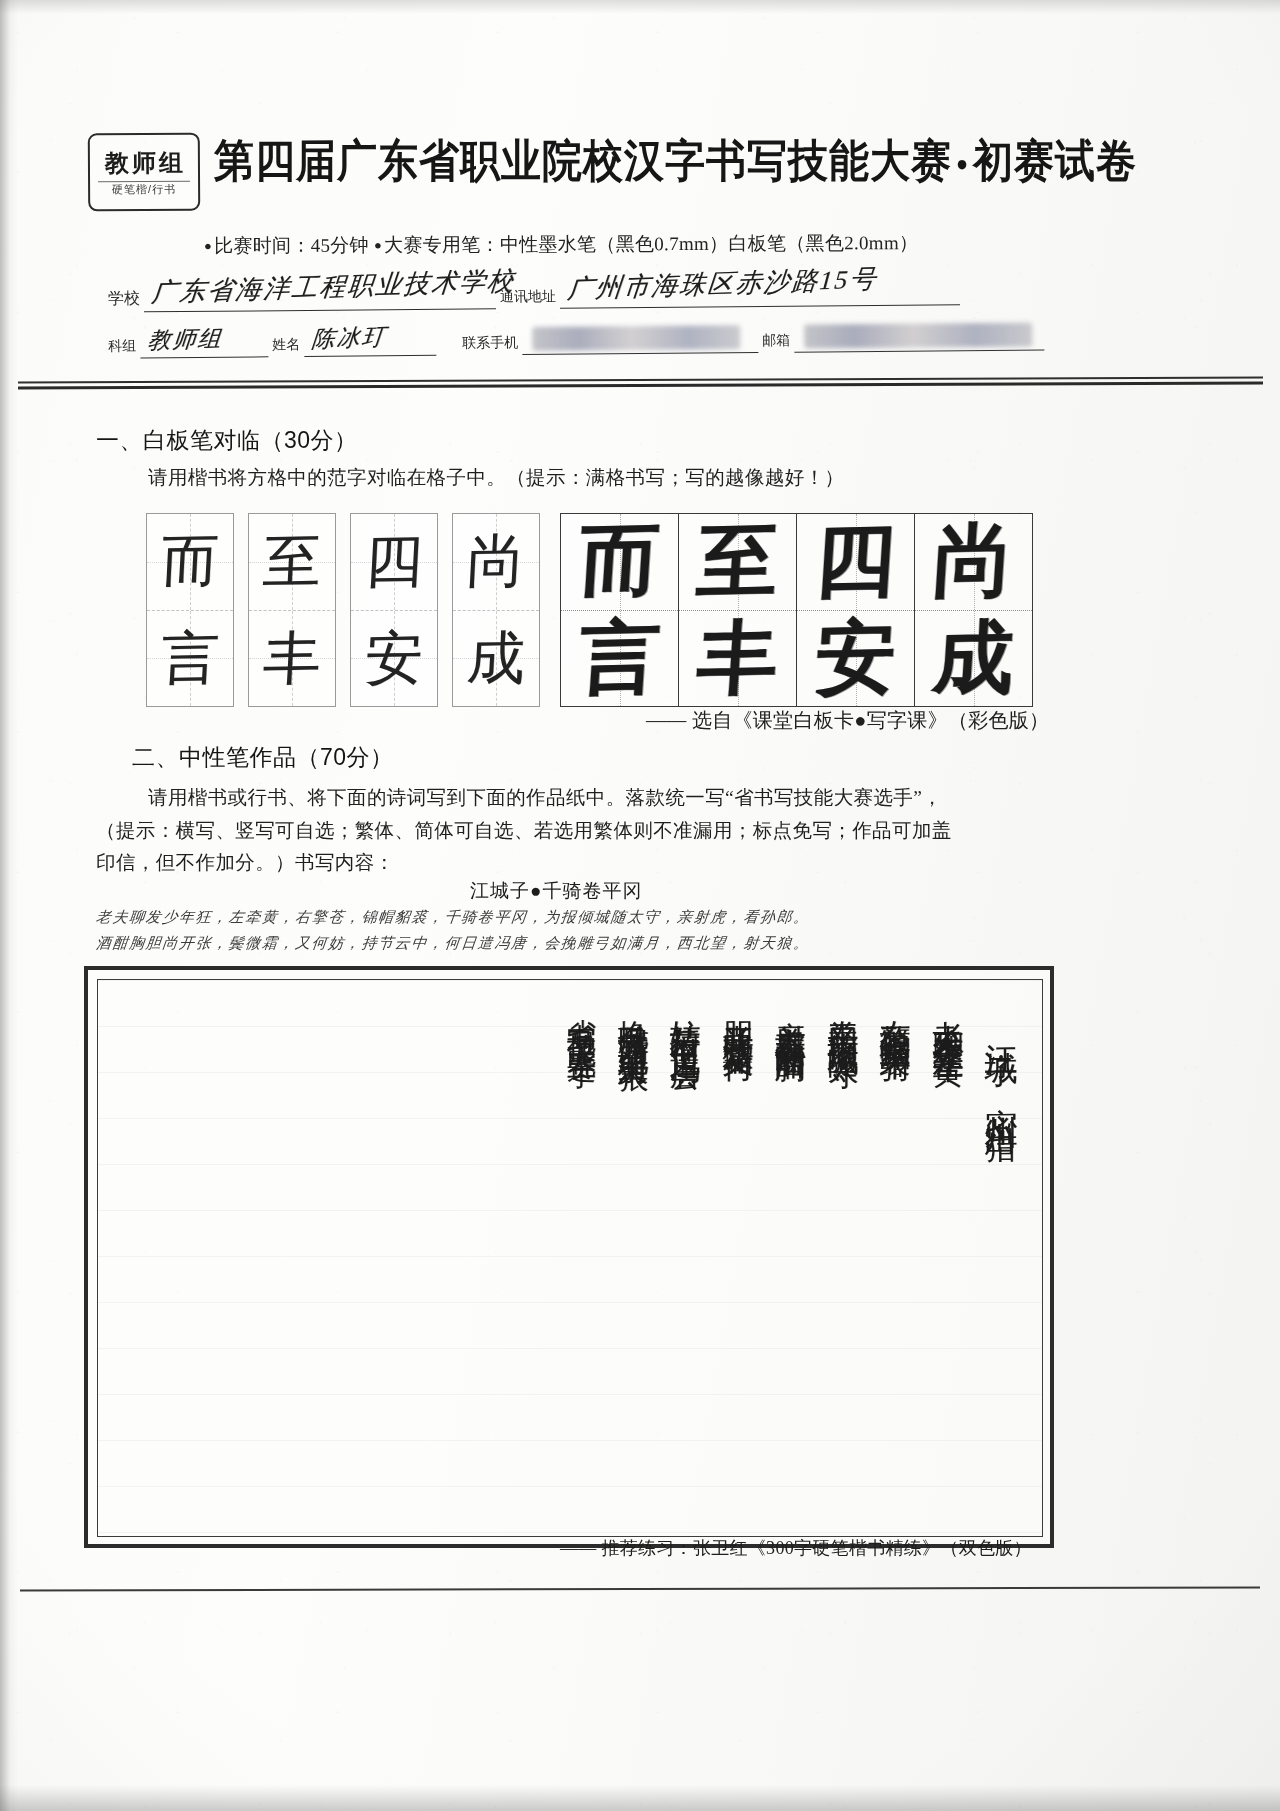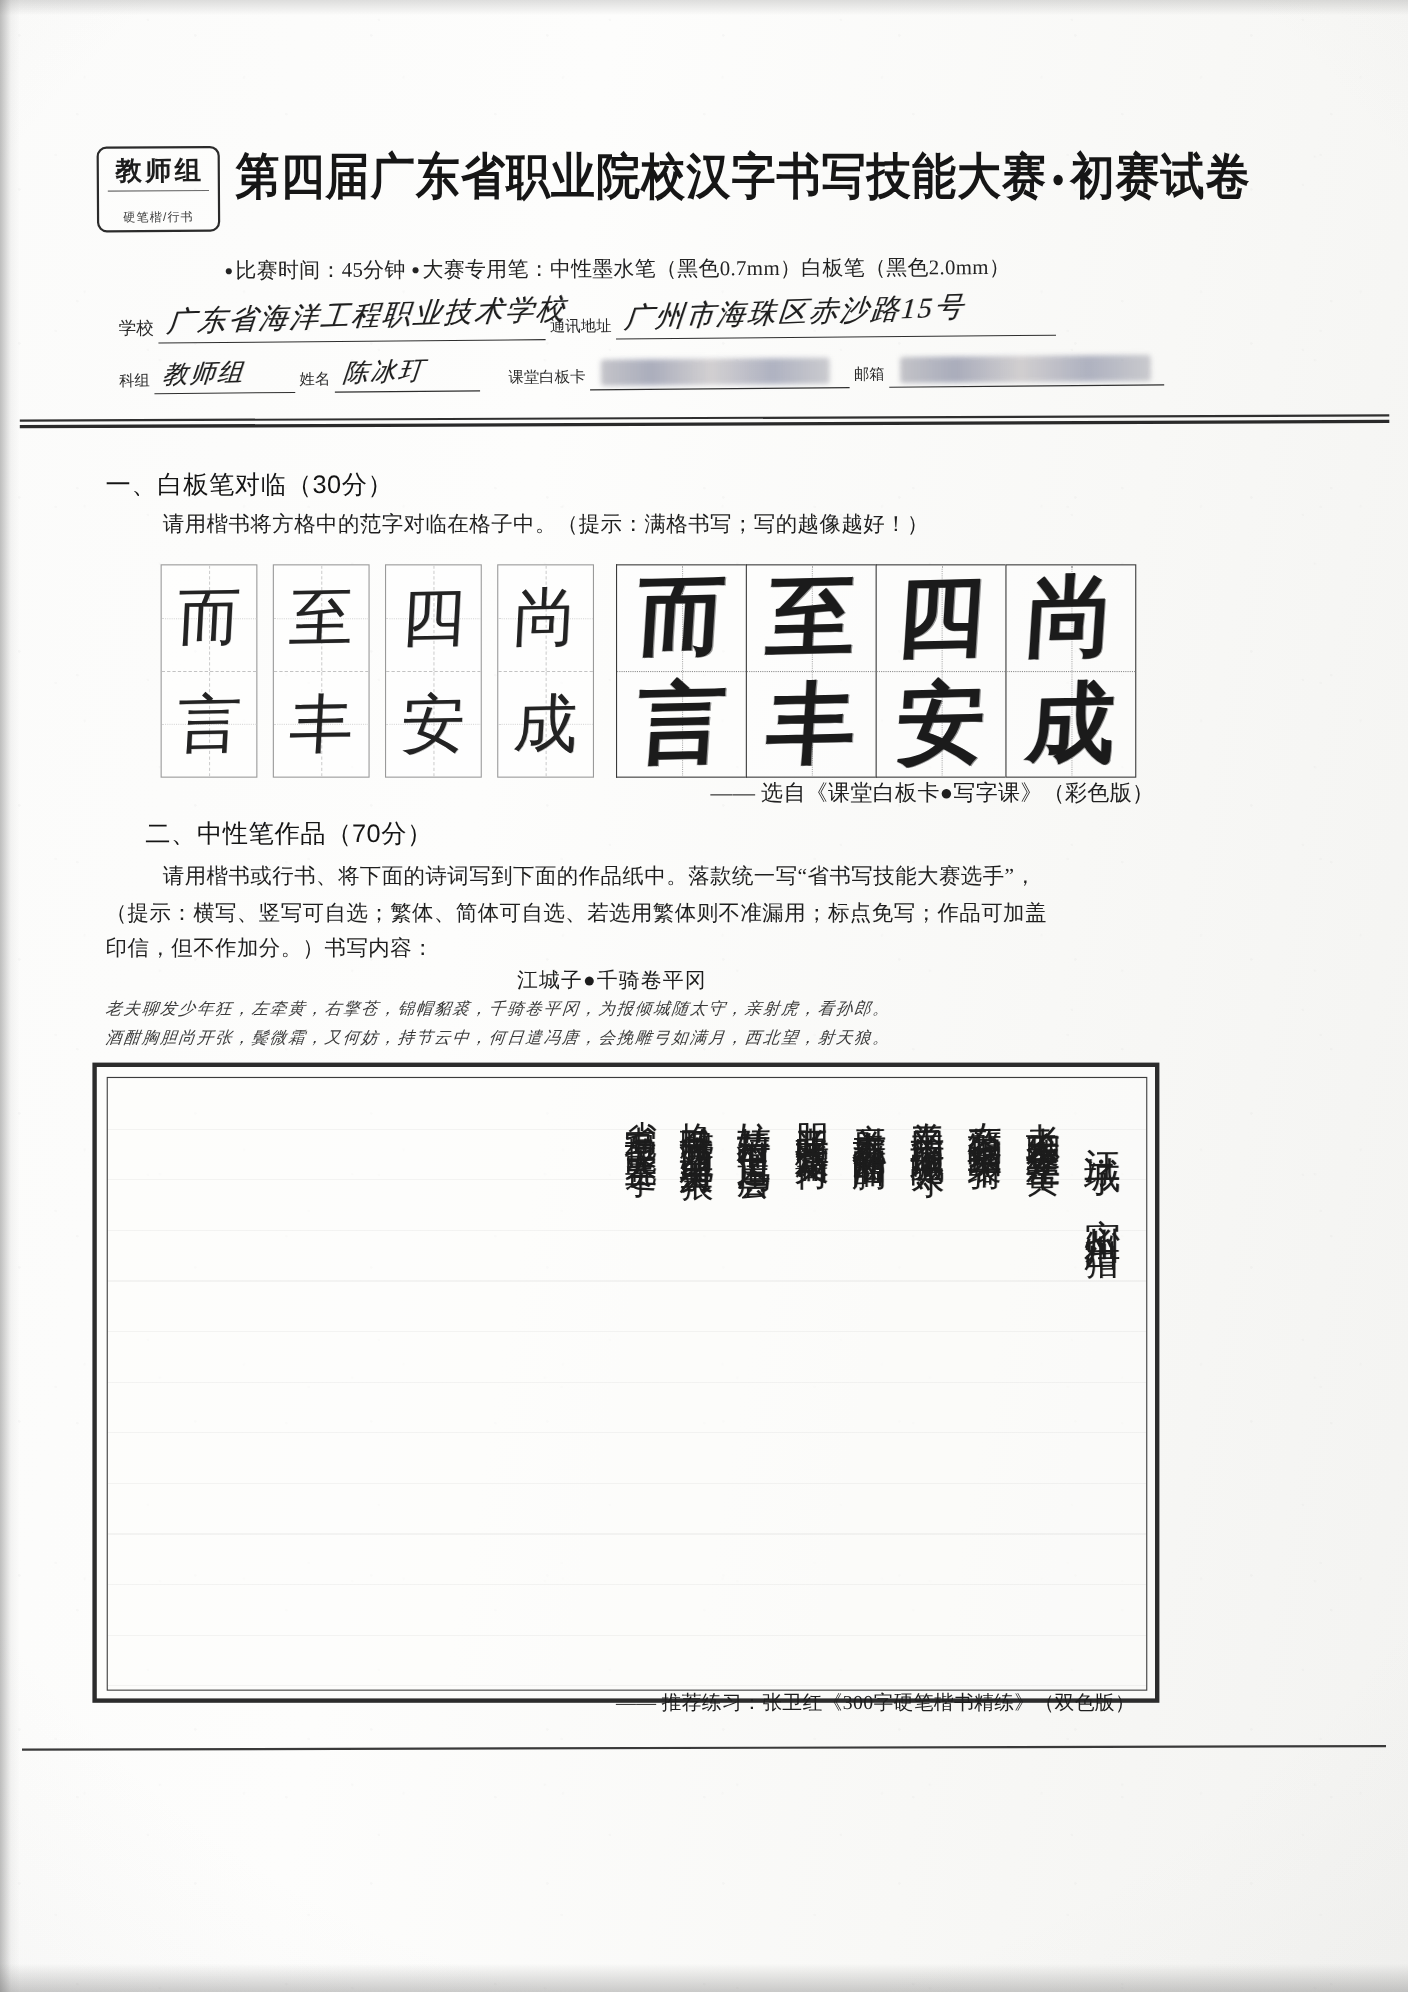--- a/index.html
+++ b/index.html
@@ -93,21 +93,21 @@
     letter-spacing: 3px;
     color: #1d1d1d;
     padding-left: 3px;
   }
   .group-badge-sub {
     font-family: "Liberation Sans", sans-serif;
     font-size: 11px;
     letter-spacing: 1px;
     color: #3a3a3a;
     border-top: 1px solid #6a6a6a;
-    padding-top: 16px;
+    padding-top: 0;
     width: 86%;
     text-align: center;
   }
   .main-title {
     font-family: "Liberation Sans", sans-serif;
     font-weight: 700;
     font-size: 40px;
     line-height: 46px;
     letter-spacing: 1px;
     color: #161616;
@@ -457,21 +457,21 @@
       </div>
       <div class="form-row">
         <span class="form-label small">科组</span>
         <span class="field" style="width:128px">
           <span class="hand sm">教师组</span>
         </span>
         <span class="form-label small">姓名</span>
         <span class="field" style="width:132px">
           <span class="hand sm">陈冰玎</span>
         </span>
-        <span class="form-label small" style="margin-left:22px">课堂白板卡</span>
+        <span class="form-label small" style="margin-left:22px">联系手机</span>
         <span class="field" style="width:236px">
           <span class="redacted" style="width:208px"></span>
         </span>
         <span class="form-label small">邮箱</span>
         <span class="field" style="width:250px">
           <span class="redacted" style="width:228px"></span>
         </span>
       </div>
     </div>
 

